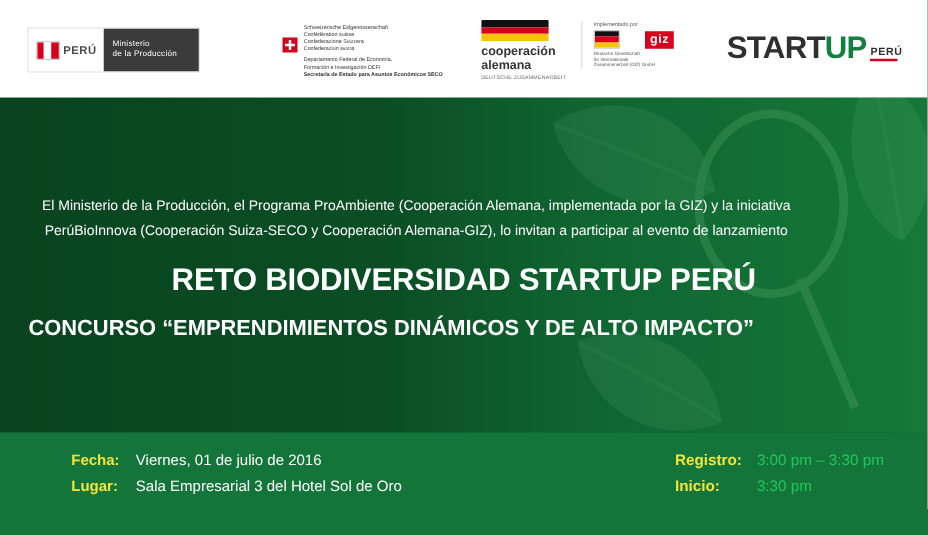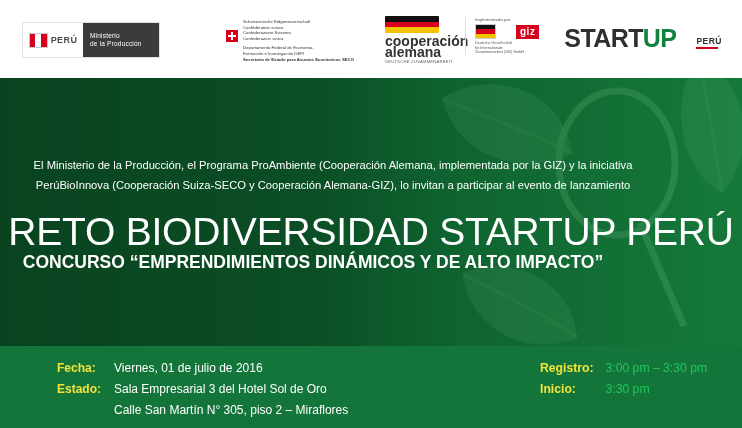--- a/index.html
+++ b/index.html
@@ -122,21 +122,21 @@
     margin: 0 auto 3px 0;
     display: flex; flex-direction: column;
     border-radius: 1px;
     overflow: hidden;
   }
   .de-flag i { flex: 1; }
   .de-flag i:nth-child(1) { background: #111111; }
   .de-flag i:nth-child(2) { background: #d6001c; }
   .de-flag i:nth-child(3) { background: #f5c400; }
   .coop-t1 {
-    font-size: 14px; font-weight: bold; color: #333333; line-height: 11px;
+    font-size: 10px; font-weight: bold; color: #333333; line-height: 11px;
   }
   .coop-t2 {
     font-size: 4.2px; color: #666666; letter-spacing: 0.2px; margin-top: 1px;
     white-space: nowrap;
   }
 
   
   .logo-giz {
     position: absolute;
     left: 465px; top: 17px;
@@ -165,21 +165,21 @@
     font-size: 3.7px; color: #555555; line-height: 4.6px; margin-top: 2px;
     white-space: nowrap;
   }
 
   
   .logo-startup {
     position: absolute;
     right: 20px; top: 26px;
     display: flex;
     align-items: flex-end;
-    gap: 20px;
+    gap: 3px;
   }
   .startup-word {
     font-size: 25px;
     font-weight: bold;
     letter-spacing: -0.6px;
     color: #2f2f2f;
     line-height: 25px;
   }
   .startup-word .grn { color: #12803f; }
   .startup-peru {
@@ -238,22 +238,22 @@
     box-sizing: border-box;
   }
 
   
   .title-main {
     position: absolute;
     left: 0; top: 210px;
     width: 742px;
     text-align: center;
     color: #ffffff;
-    font-size: 39px;
-    font-weight: normal;
+    font-size: 25px;
+    font-weight: bold;
     letter-spacing: -0.2px;
     z-index: 3;
   }
   .title-sub {
     position: absolute;
     left: 0; top: 252px;
     width: 626px;
     text-align: center;
     color: #ffffff;
     font-size: 17.5px;
@@ -404,26 +404,22 @@
   <div class="title-sub">CONCURSO “EMPRENDIMIENTOS DINÁMICOS Y DE ALTO IMPACTO”</div>
 
   <div class="details-left">
     <table>
       <tbody>
           <tr>
         <td class="dl-label">Fecha:</td>
         <td class="dl-val">Viernes, 01 de julio de 2016</td>
       </tr>
       <tr>
-        <td class="dl-label">Estado:</td>
+        <td class="dl-label">Lugar:</td>
         <td class="dl-val">Sala Empresarial 3 del Hotel Sol de Oro</td>
-      </tr>
-      <tr>
-        <td class="dl-label"></td>
-        <td class="dl-val">Calle San Martín N° 305, piso 2 – Miraflores</td>
       </tr>
     </tbody>
       </table>
   </div>
 
   <div class="details-right">
     <table>
       <tbody>
           <tr>
         <td class="dr-label">Registro:</td>

